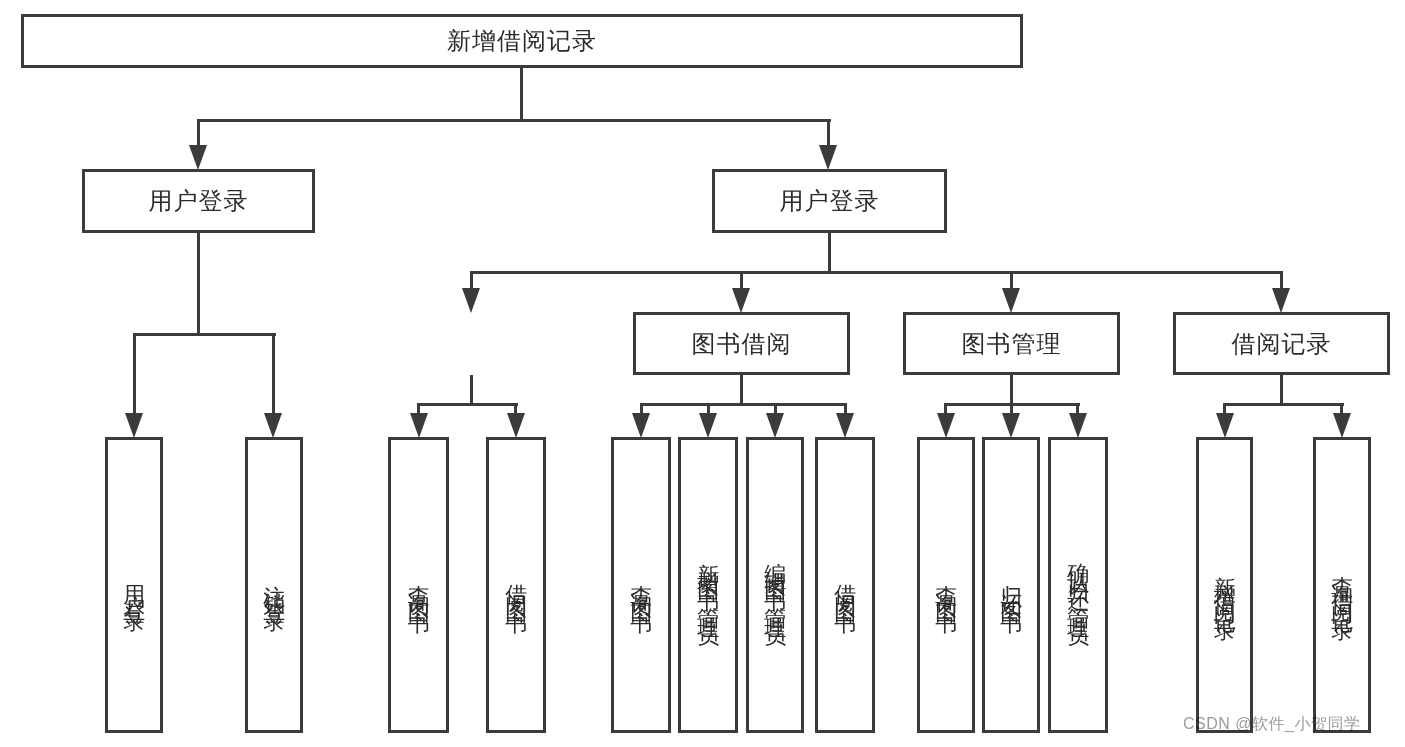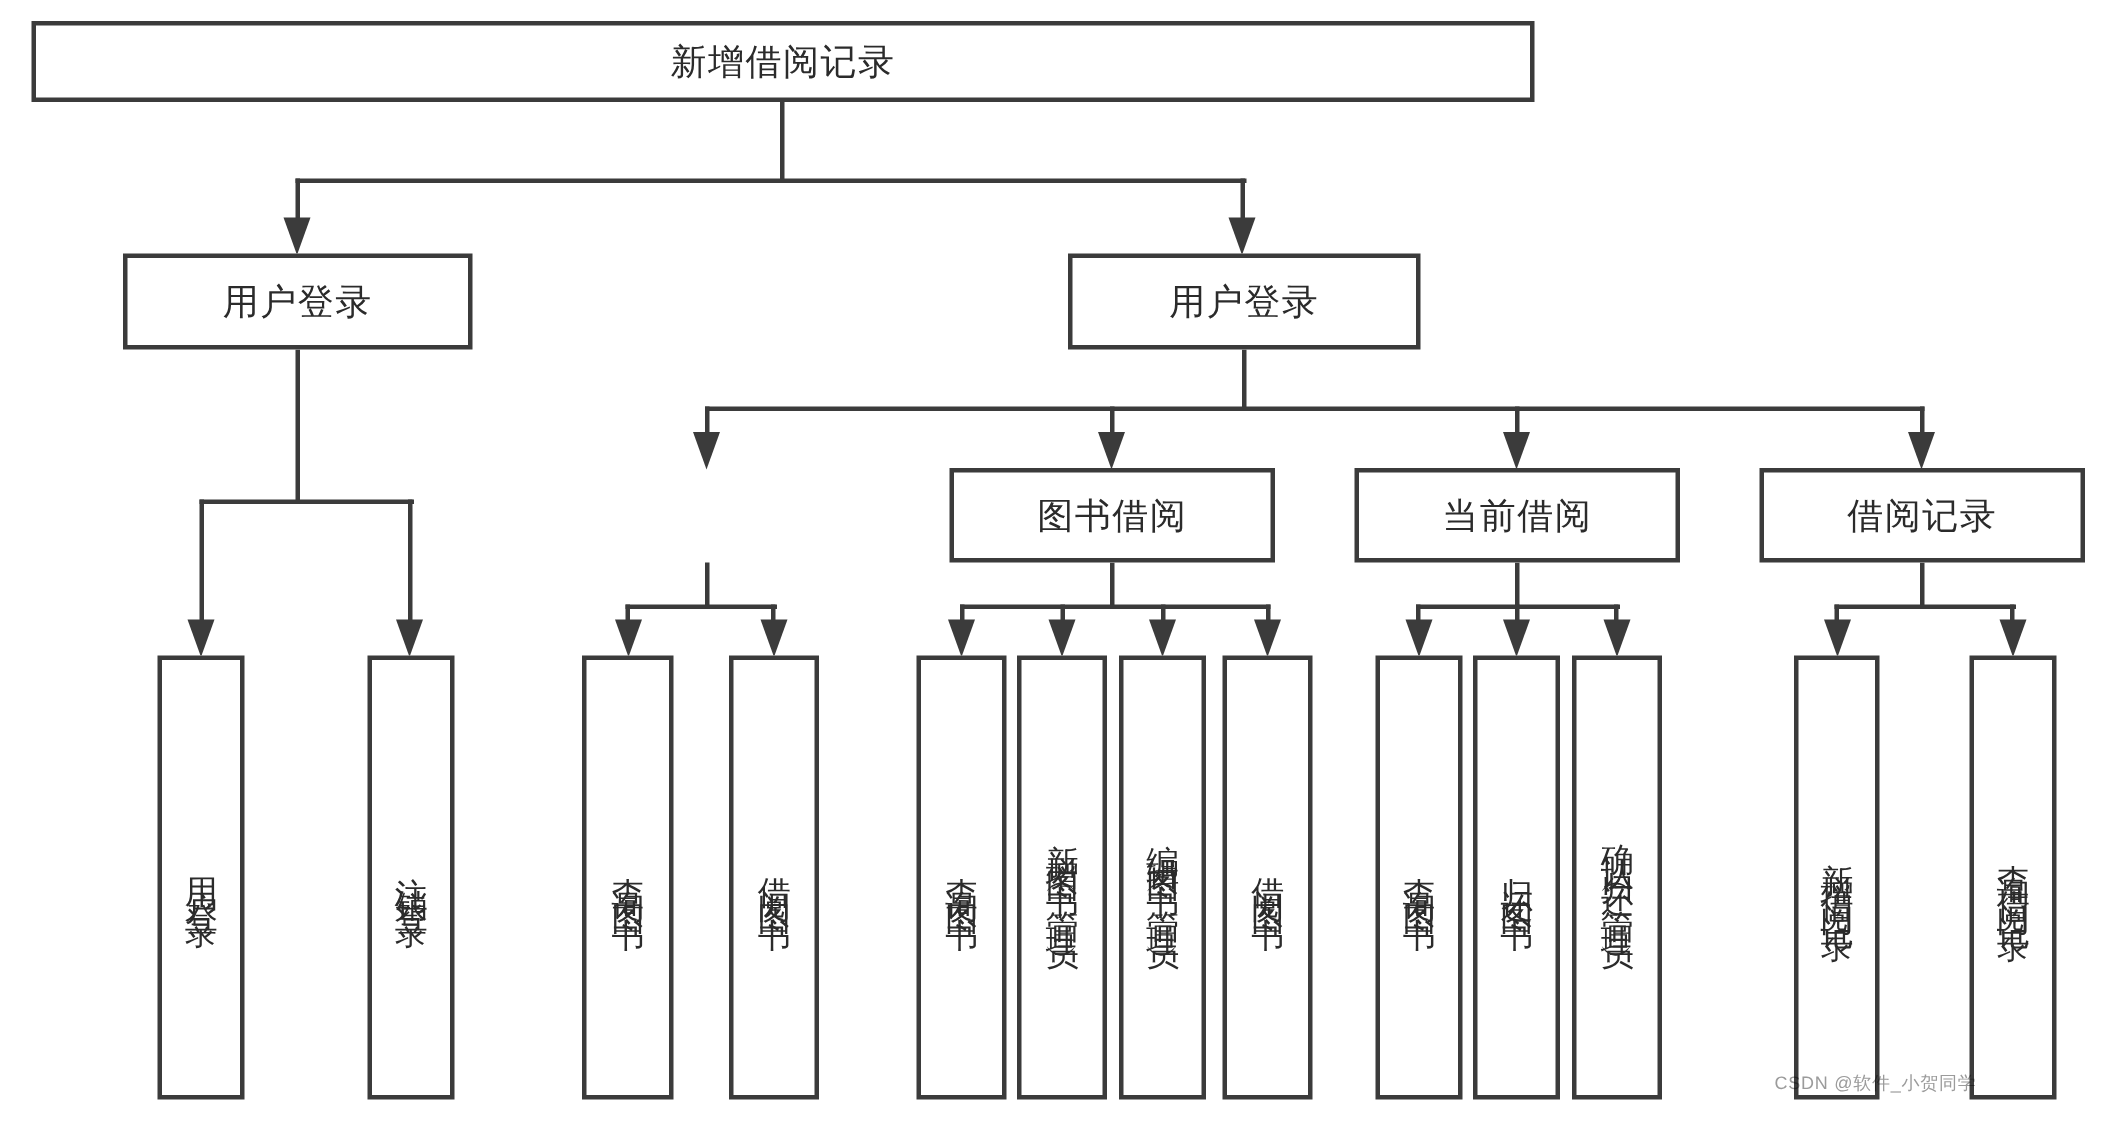--- a/index.html
+++ b/index.html
@@ -49,21 +49,21 @@
     position:absolute;
     width:0;height:0;
     border-left:9px solid transparent;
     border-right:9px solid transparent;
     border-top:25px solid var(--line);
     z-index:1;
   }
   .watermark{
     position:absolute;
     left:1183px;top:714px;
-    font-size:12px;
+    font-size:16px;
     color:var(--watermark);
     letter-spacing:0.5px;
     white-space:nowrap;
     z-index:5;
     mix-blend-mode:multiply;
   }
 </style>
 </head>
 <body>
 
@@ -109,21 +109,21 @@
     <div class="line" style="left:1010px;top:271px;width:3px;height:19px"></div>
     <div class="arrow" style="left:1002px;top:288px"></div>
     <div class="line" style="left:1280px;top:271px;width:3px;height:19px"></div>
     <div class="arrow" style="left:1272px;top:288px"></div>
   </div>
 
   <div class="box" style="left:633px;top:312px;width:217px;height:63px">
     <span class="hlabel">图书借阅</span>
   </div>
   <div class="box" style="left:903px;top:312px;width:217px;height:63px">
-    <span class="hlabel">当前借阅</span>
+    <span class="hlabel">图书管理</span>
   </div>
   <div class="box" style="left:1173px;top:312px;width:217px;height:63px">
     <span class="hlabel">借阅记录</span>
   </div>
 
   <div>
     <div class="line" style="left:470px;top:375px;width:3px;height:30px"></div>
     <div class="line" style="left:417px;top:403px;width:101px;height:3px"></div>
     <div class="line" style="left:417px;top:403px;width:3px;height:14px"></div>
     <div class="arrow" style="left:410px;top:413px"></div>

